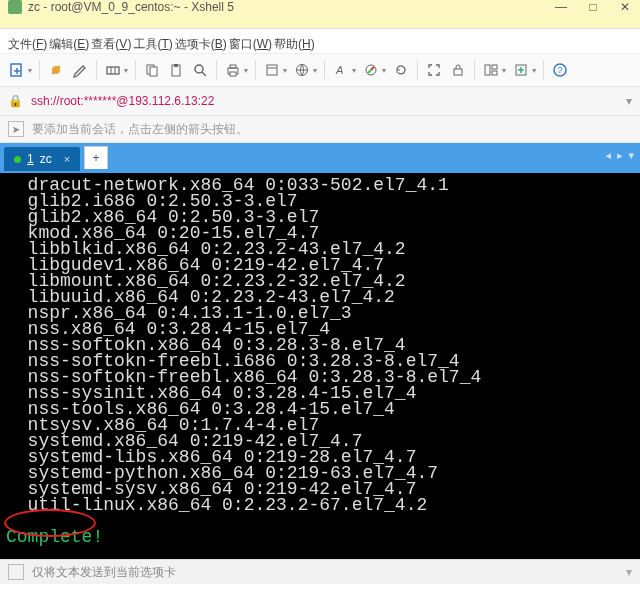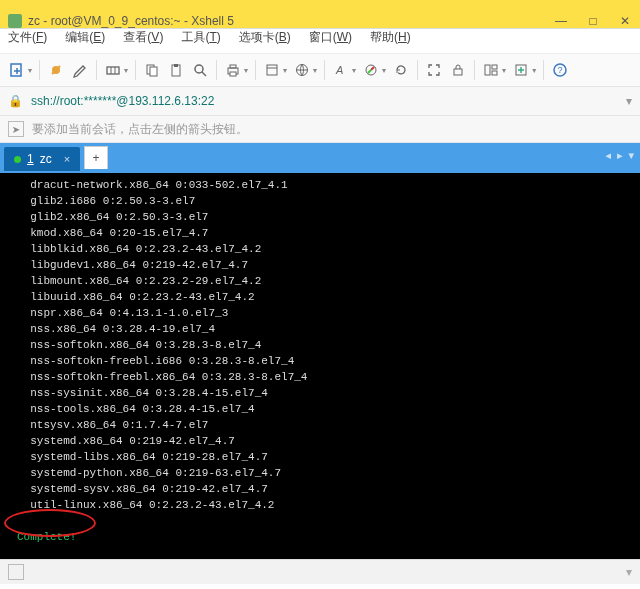--- a/index.html
+++ b/index.html
@@ -1,42 +1,42 @@
 <!DOCTYPE html>
 <html><head>
 <meta charset="utf-8">
 <style>
   html,body{margin:0;padding:0;width:640px;height:589px;font-family:"Microsoft YaHei",Arial,sans-serif;font-size:12px;background:#fff;color:#333;overflow:hidden}
-  .titlebar{height:28px;display:flex;align-items:flex-end;padding:0 8px;border-bottom:1px solid #ddd;background:#fde047}
+  .titlebar{height:28px;display:flex;align-items:flex-start;padding:0 8px;border-bottom:1px solid #ddd;background:#fef9c3}
   .titlebar .icon{width:14px;height:14px;background:#6a6;border-radius:2px;margin-right:6px}
   .titlebar .title{flex:1;color:#555}
   .winbtns{display:flex;gap:18px;align-items:center}
   .winbtn{width:14px;height:14px;display:flex;align-items:center;justify-content:center;color:#555}
-  .menubar{height:24px;padding:0 8px;display:flex;align-items:flex-start;gap:18px;color:#444;border-bottom:1px solid #eee}
+  .menubar{height:24px;padding:0 8px;display:flex;align-items:flex-end;gap:2px;color:#444;border-bottom:1px solid #eee}
   .menubar .item{cursor:default}
   .menubar .k{text-decoration:underline}
   .toolbar{height:32px;padding:0 6px;display:flex;align-items:center;gap:2px;border-bottom:1px solid #e5e5e5;background:#fafafa}
   .tb{width:22px;height:22px;display:flex;align-items:center;justify-content:center;color:#555;border-radius:3px}
   .tb svg{width:16px;height:16px}
   .tb.sep{width:1px;height:20px;background:#ddd;margin:0 3px}
   .drop{font-size:8px;color:#888;margin-left:-2px;margin-right:2px}
   .addrbar{height:28px;display:flex;align-items:center;padding:0 8px;gap:8px;background:#f7f7f7;border-bottom:1px solid #e5e5e5}
   .lock{color:#b59a3e}
-  .addr{color:#0f766e;flex:1}
+  .addr{color:#be185d;flex:1}
   .carets{color:#999}
   .tipbar{height:26px;display:flex;align-items:center;padding:0 8px;gap:8px;background:#f7f7f7;border-bottom:1px solid #e5e5e5;color:#999}
   .tipicon{width:14px;height:14px;border:1px solid #bbb;display:flex;align-items:center;justify-content:center;font-size:10px;color:#888}
   .tabstrip{height:28px;background:#49a0e8;display:flex;align-items:flex-end;padding:0 4px;position:relative;border-bottom:2px solid #49a0e8}
   .tab{height:24px;background:#1064a8;color:#fff;display:flex;align-items:center;padding:0 10px;border-radius:2px 2px 0 0;gap:6px}
   .tab .dot{width:7px;height:7px;border-radius:50%;background:#3c3}
   .tab .num{text-decoration:underline}
   .tab .x{color:#cde;margin-left:6px;font-size:11px}
   .plustab{width:22px;height:22px;background:#fff;margin-left:4px;margin-bottom:2px;display:flex;align-items:center;justify-content:center;color:#555;border:1px solid #ccc;border-bottom:none}
   .tabnav{position:absolute;right:6px;top:6px;color:#cfe3f5;font-size:11px;display:flex;gap:6px;align-items:center}
-  .terminal{background:#000;color:#ddd;font-family:Consolas,"Courier New",monospace;font-size:11px;line-height:16px;padding:4px 17px;height:378px;position:relative}
+  .terminal{background:#000;color:#ddd;font-family:Consolas,"Courier New",monospace;font-size:18px;line-height:16px;padding:4px 6px;height:378px;position:relative}
   .terminal .line{white-space:pre}
   .complete{color:#22c55e}
   .prompt .cursor{display:inline-block;width:8px;height:13px;background:#3f3;vertical-align:text-bottom}
   .circle{position:absolute;left:4px;bottom:22px;width:88px;height:24px;border:2px solid #d22;border-radius:50%/50%;pointer-events:none}
   .statusbar{height:24px;display:flex;align-items:center;padding:0 8px;gap:8px;background:#f2f2f2;color:#888;border-top:1px solid #ddd}
   .stat-icon{width:14px;height:14px;border:1px solid #bbb}
   .right{margin-left:auto;color:#aaa}
 </style>
 </head>
 <body>
@@ -217,37 +217,38 @@
 </div>
 
 <div class="terminal">
   <div id="term-lines">
       <div class="line">  dracut-network.x86_64 0:033-502.el7_4.1</div>
       <div class="line">  glib2.i686 0:2.50.3-3.el7</div>
       <div class="line">  glib2.x86_64 0:2.50.3-3.el7</div>
       <div class="line">  kmod.x86_64 0:20-15.el7_4.7</div>
       <div class="line">  libblkid.x86_64 0:2.23.2-43.el7_4.2</div>
       <div class="line">  libgudev1.x86_64 0:219-42.el7_4.7</div>
-      <div class="line">  libmount.x86_64 0:2.23.2-29.el7_4.2</div>
+      <div class="line">  libmount.x86_64 0:2.23.2-32.el7_4.2</div>
       <div class="line">  libuuid.x86_64 0:2.23.2-43.el7_4.2</div>
       <div class="line">  nspr.x86_64 0:4.13.1-1.0.el7_3</div>
-      <div class="line">  nss.x86_64 0:3.28.4-19.el7_4</div>
+      <div class="line">  nss.x86_64 0:3.28.4-15.el7_4</div>
       <div class="line">  nss-softokn.x86_64 0:3.28.3-8.el7_4</div>
       <div class="line">  nss-softokn-freebl.i686 0:3.28.3-8.el7_4</div>
       <div class="line">  nss-softokn-freebl.x86_64 0:3.28.3-8.el7_4</div>
       <div class="line">  nss-sysinit.x86_64 0:3.28.4-15.el7_4</div>
       <div class="line">  nss-tools.x86_64 0:3.28.4-15.el7_4</div>
-      <div class="line">  ntsysv.x86_64 0:1.7.4-7.el7</div>
+      <div class="line">  ntsysv.x86_64 0:1.7.4-4.el7</div>
       <div class="line">  systemd.x86_64 0:219-42.el7_4.7</div>
       <div class="line">  systemd-libs.x86_64 0:219-28.el7_4.7</div>
       <div class="line">  systemd-python.x86_64 0:219-63.el7_4.7</div>
       <div class="line">  systemd-sysv.x86_64 0:219-42.el7_4.7</div>
-      <div class="line">  util-linux.x86_64 0:2.23.2-43.el7_4.2</div>
+      <div class="line">  util-linux.x86_64 0:2.23.2-67.el7_4.2</div>
     </div>
   <div class="line">&nbsp;</div>
   <div class="line complete">Complete!</div>
   <div class="circle"></div>
 </div>
 
 <div class="statusbar">
   <span class="stat-icon"></span>
+  <span>仅将文本发送到当前选项卡</span>
   <span class="right">▾</span>
 </div>
 
 </body></html>

